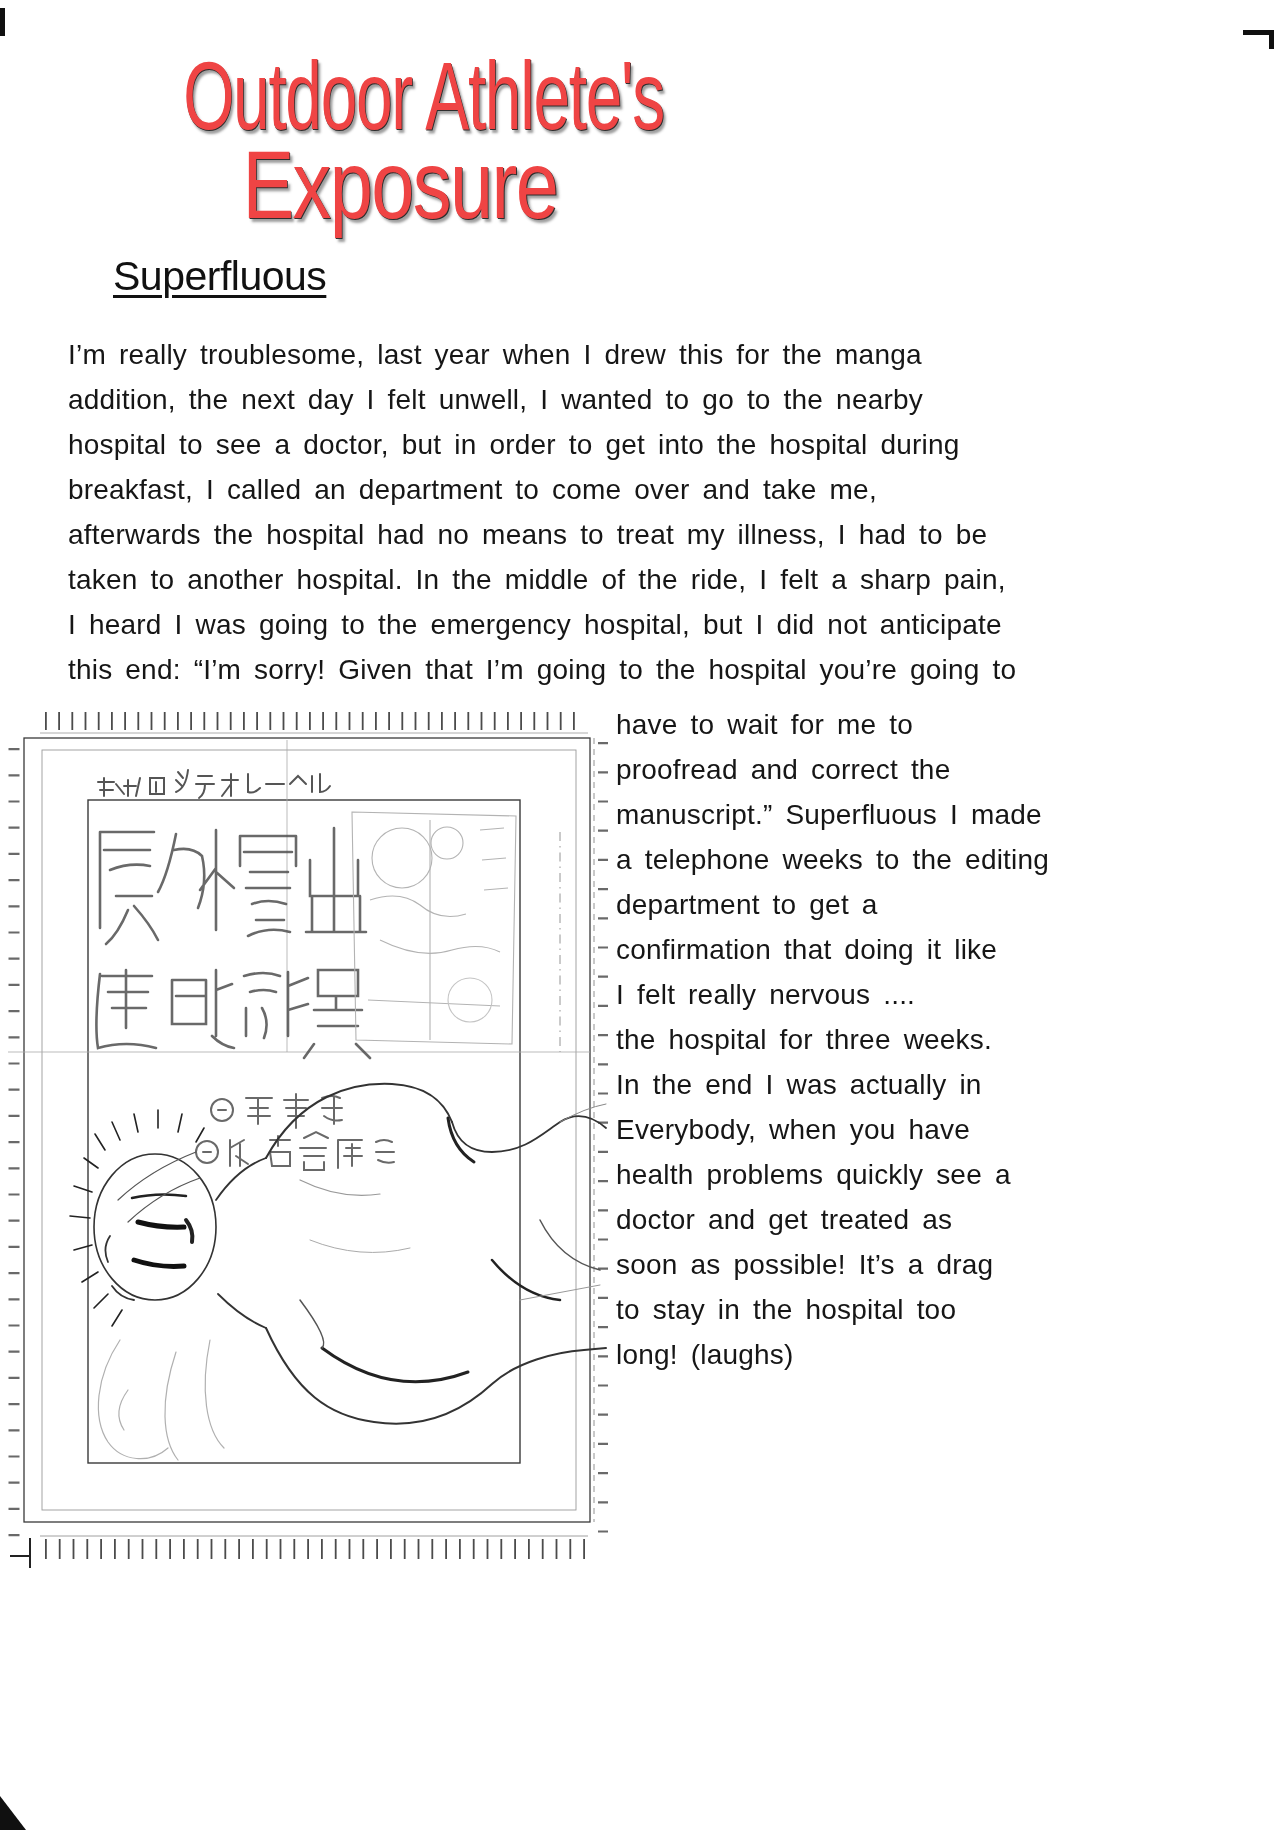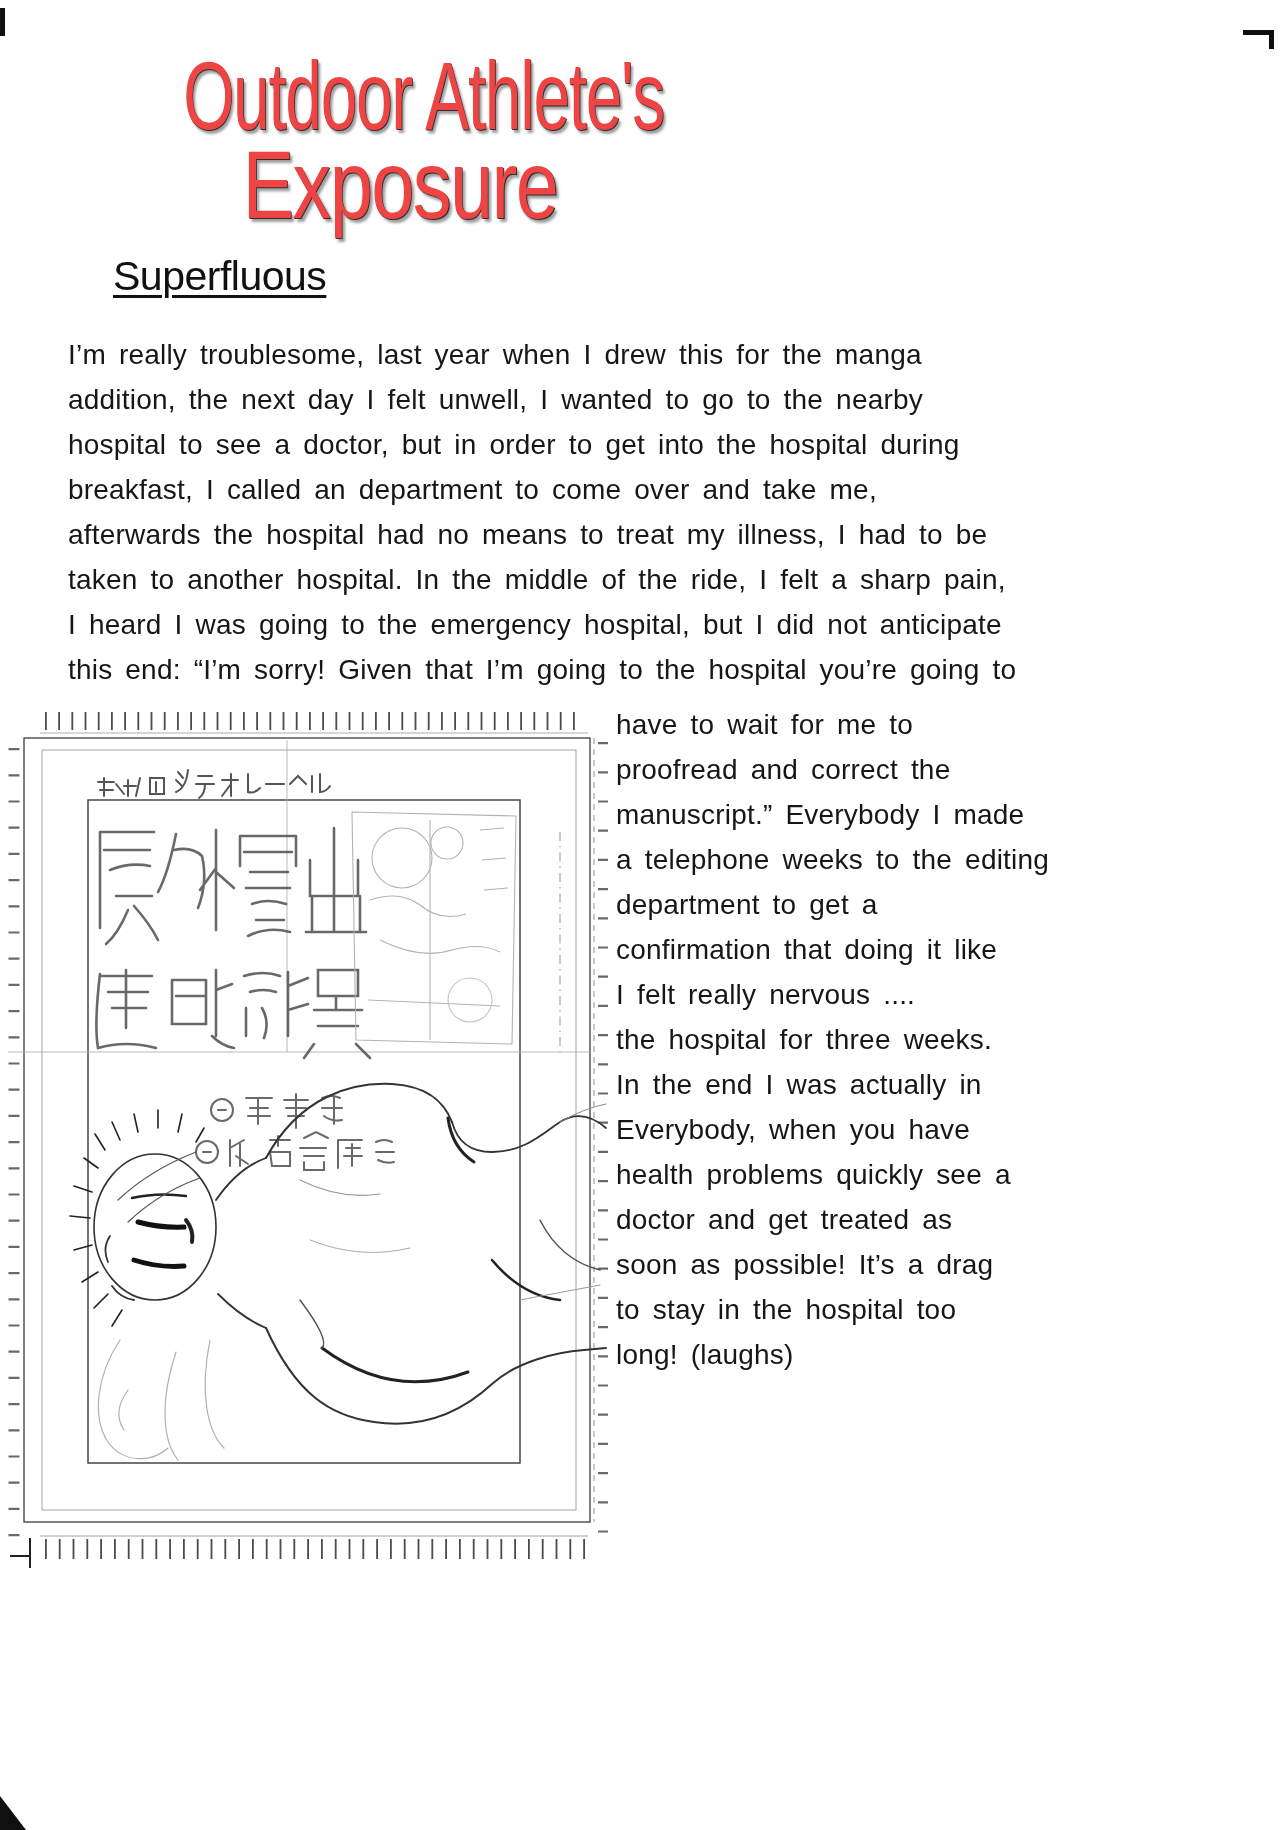--- a/index.html
+++ b/index.html
@@ -74,21 +74,21 @@
       <div class="line">breakfast, I called an department to come over and take me,</div>
       <div class="line">afterwards the hospital had no means to treat my illness, I had to be</div>
       <div class="line">taken to another hospital. In the middle of the ride, I felt a sharp pain,</div>
       <div class="line">I heard I was going to the emergency hospital, but I did not anticipate</div>
       <div class="line">this end: “I’m sorry! Given that I’m going to the hospital you’re going to</div>
     </div>
 
   <div class="bodytext side-col">
       <div class="line">have to wait for me to</div>
       <div class="line">proofread and correct the</div>
-      <div class="line">manuscript.” Everybody I made</div>
+      <div class="line">manuscript.” Superfluous I made</div>
       <div class="line">a telephone weeks to the editing</div>
       <div class="line">department to get a</div>
       <div class="line">confirmation that doing it like</div>
       <div class="line">I felt really nervous ....</div>
       <div class="line">the hospital for three weeks.</div>
       <div class="line">In the end I was actually in</div>
       <div class="line">Everybody, when you have</div>
       <div class="line">health problems quickly see a</div>
       <div class="line">doctor and get treated as</div>
       <div class="line">soon as possible! It’s a drag</div>

